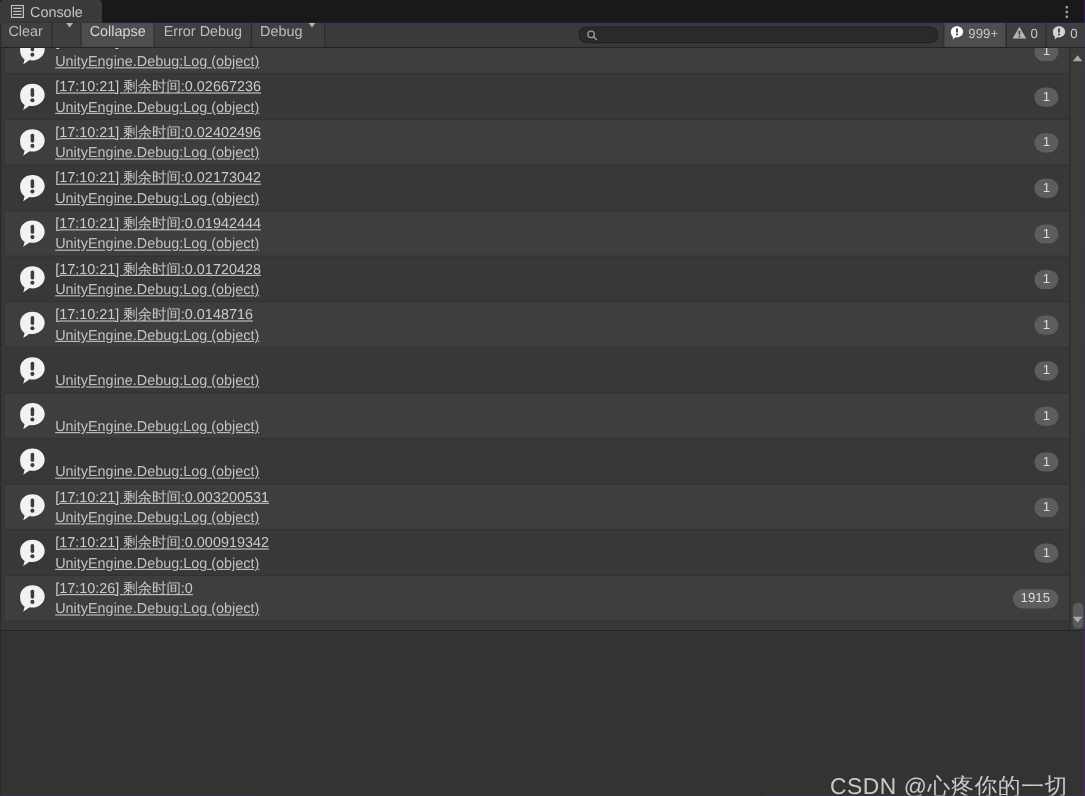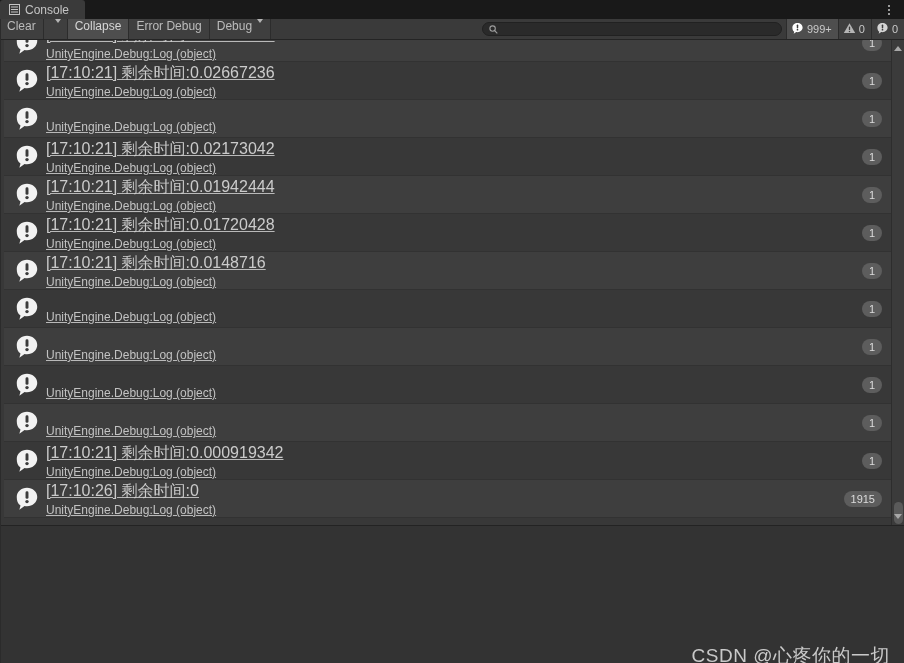--- a/index.html
+++ b/index.html
@@ -184,21 +184,21 @@
     position: relative;
   }
   .rowtext {
     flex: 1;
     min-width: 0;
     line-height: 1.45;
     padding-top: 1px;
   }
   .line1 {
     color: #cbcbcb;
-    font-size: 16px;
+    font-size: 12px;
     white-space: nowrap;
   }
   .line2 {
     color: #c2c2c2;
     font-size: 12px;
     white-space: nowrap;
   }
   .badge {
     position: absolute;
     right: 22px;
@@ -395,93 +395,93 @@
             </svg></span>
           <span class="rowtext"><span class="line1">[17:10:21] 剩余时间:0.02667236</span><br><span class="line2">UnityEngine.Debug:Log (object)</span></span>
           <span class="badge">1</span>
         </div>
         <div class="row even">
           <span class="ico"><svg width="26" height="26" viewBox="0 0 16 16" xmlns="http://www.w3.org/2000/svg">
               <path d="M8 1.1c3.5 0 6.3 2.5 6.3 5.7 0 3.1-2.8 5.7-6.3 5.7-.5 0-1-.05-1.5-.15L3.3 14.6l.7-2.6C2.3 11 1.7 9.1 1.7 6.8 1.7 3.6 4.5 1.1 8 1.1z" fill="#f2f2f2"></path>
               <rect x="7.1" y="3.3" width="1.8" height="4.6" rx="0.85" fill="#3b3b3b"></rect>
               <circle cx="8" cy="9.6" r="1.05" fill="#3b3b3b"></circle>
             </svg></span>
+          <span class="rowtext"><span class="line1">[17:10:21] 剩余时间:0.02402496</span><br><span class="line2">UnityEngine.Debug:Log (object)</span></span>
+          <span class="badge">1</span>
+        </div>
+        <div class="row odd">
+          <span class="ico"><svg width="26" height="26" viewBox="0 0 16 16" xmlns="http://www.w3.org/2000/svg">
+              <path d="M8 1.1c3.5 0 6.3 2.5 6.3 5.7 0 3.1-2.8 5.7-6.3 5.7-.5 0-1-.05-1.5-.15L3.3 14.6l.7-2.6C2.3 11 1.7 9.1 1.7 6.8 1.7 3.6 4.5 1.1 8 1.1z" fill="#f2f2f2"></path>
+              <rect x="7.1" y="3.3" width="1.8" height="4.6" rx="0.85" fill="#3b3b3b"></rect>
+              <circle cx="8" cy="9.6" r="1.05" fill="#3b3b3b"></circle>
+            </svg></span>
+          <span class="rowtext"><span class="line1">[17:10:21] 剩余时间:0.02173042</span><br><span class="line2">UnityEngine.Debug:Log (object)</span></span>
+          <span class="badge">1</span>
+        </div>
+        <div class="row even">
+          <span class="ico"><svg width="26" height="26" viewBox="0 0 16 16" xmlns="http://www.w3.org/2000/svg">
+              <path d="M8 1.1c3.5 0 6.3 2.5 6.3 5.7 0 3.1-2.8 5.7-6.3 5.7-.5 0-1-.05-1.5-.15L3.3 14.6l.7-2.6C2.3 11 1.7 9.1 1.7 6.8 1.7 3.6 4.5 1.1 8 1.1z" fill="#f2f2f2"></path>
+              <rect x="7.1" y="3.3" width="1.8" height="4.6" rx="0.85" fill="#3b3b3b"></rect>
+              <circle cx="8" cy="9.6" r="1.05" fill="#3b3b3b"></circle>
+            </svg></span>
+          <span class="rowtext"><span class="line1">[17:10:21] 剩余时间:0.01942444</span><br><span class="line2">UnityEngine.Debug:Log (object)</span></span>
+          <span class="badge">1</span>
+        </div>
+        <div class="row odd">
+          <span class="ico"><svg width="26" height="26" viewBox="0 0 16 16" xmlns="http://www.w3.org/2000/svg">
+              <path d="M8 1.1c3.5 0 6.3 2.5 6.3 5.7 0 3.1-2.8 5.7-6.3 5.7-.5 0-1-.05-1.5-.15L3.3 14.6l.7-2.6C2.3 11 1.7 9.1 1.7 6.8 1.7 3.6 4.5 1.1 8 1.1z" fill="#f2f2f2"></path>
+              <rect x="7.1" y="3.3" width="1.8" height="4.6" rx="0.85" fill="#3b3b3b"></rect>
+              <circle cx="8" cy="9.6" r="1.05" fill="#3b3b3b"></circle>
+            </svg></span>
+          <span class="rowtext"><span class="line1">[17:10:21] 剩余时间:0.01720428</span><br><span class="line2">UnityEngine.Debug:Log (object)</span></span>
+          <span class="badge">1</span>
+        </div>
+        <div class="row even">
+          <span class="ico"><svg width="26" height="26" viewBox="0 0 16 16" xmlns="http://www.w3.org/2000/svg">
+              <path d="M8 1.1c3.5 0 6.3 2.5 6.3 5.7 0 3.1-2.8 5.7-6.3 5.7-.5 0-1-.05-1.5-.15L3.3 14.6l.7-2.6C2.3 11 1.7 9.1 1.7 6.8 1.7 3.6 4.5 1.1 8 1.1z" fill="#f2f2f2"></path>
+              <rect x="7.1" y="3.3" width="1.8" height="4.6" rx="0.85" fill="#3b3b3b"></rect>
+              <circle cx="8" cy="9.6" r="1.05" fill="#3b3b3b"></circle>
+            </svg></span>
+          <span class="rowtext"><span class="line1">[17:10:21] 剩余时间:0.0148716</span><br><span class="line2">UnityEngine.Debug:Log (object)</span></span>
+          <span class="badge">1</span>
+        </div>
+        <div class="row odd">
+          <span class="ico"><svg width="26" height="26" viewBox="0 0 16 16" xmlns="http://www.w3.org/2000/svg">
+              <path d="M8 1.1c3.5 0 6.3 2.5 6.3 5.7 0 3.1-2.8 5.7-6.3 5.7-.5 0-1-.05-1.5-.15L3.3 14.6l.7-2.6C2.3 11 1.7 9.1 1.7 6.8 1.7 3.6 4.5 1.1 8 1.1z" fill="#f2f2f2"></path>
+              <rect x="7.1" y="3.3" width="1.8" height="4.6" rx="0.85" fill="#3b3b3b"></rect>
+              <circle cx="8" cy="9.6" r="1.05" fill="#3b3b3b"></circle>
+            </svg></span>
           <span class="rowtext"><br><span class="line2">UnityEngine.Debug:Log (object)</span></span>
           <span class="badge">1</span>
         </div>
+        <div class="row even">
+          <span class="ico"><svg width="26" height="26" viewBox="0 0 16 16" xmlns="http://www.w3.org/2000/svg">
+              <path d="M8 1.1c3.5 0 6.3 2.5 6.3 5.7 0 3.1-2.8 5.7-6.3 5.7-.5 0-1-.05-1.5-.15L3.3 14.6l.7-2.6C2.3 11 1.7 9.1 1.7 6.8 1.7 3.6 4.5 1.1 8 1.1z" fill="#f2f2f2"></path>
+              <rect x="7.1" y="3.3" width="1.8" height="4.6" rx="0.85" fill="#3b3b3b"></rect>
+              <circle cx="8" cy="9.6" r="1.05" fill="#3b3b3b"></circle>
+            </svg></span>
+          <span class="rowtext"><br><span class="line2">UnityEngine.Debug:Log (object)</span></span>
+          <span class="badge">1</span>
+        </div>
         <div class="row odd">
           <span class="ico"><svg width="26" height="26" viewBox="0 0 16 16" xmlns="http://www.w3.org/2000/svg">
               <path d="M8 1.1c3.5 0 6.3 2.5 6.3 5.7 0 3.1-2.8 5.7-6.3 5.7-.5 0-1-.05-1.5-.15L3.3 14.6l.7-2.6C2.3 11 1.7 9.1 1.7 6.8 1.7 3.6 4.5 1.1 8 1.1z" fill="#f2f2f2"></path>
               <rect x="7.1" y="3.3" width="1.8" height="4.6" rx="0.85" fill="#3b3b3b"></rect>
               <circle cx="8" cy="9.6" r="1.05" fill="#3b3b3b"></circle>
             </svg></span>
-          <span class="rowtext"><span class="line1">[17:10:21] 剩余时间:0.02173042</span><br><span class="line2">UnityEngine.Debug:Log (object)</span></span>
-          <span class="badge">1</span>
-        </div>
-        <div class="row even">
-          <span class="ico"><svg width="26" height="26" viewBox="0 0 16 16" xmlns="http://www.w3.org/2000/svg">
-              <path d="M8 1.1c3.5 0 6.3 2.5 6.3 5.7 0 3.1-2.8 5.7-6.3 5.7-.5 0-1-.05-1.5-.15L3.3 14.6l.7-2.6C2.3 11 1.7 9.1 1.7 6.8 1.7 3.6 4.5 1.1 8 1.1z" fill="#f2f2f2"></path>
-              <rect x="7.1" y="3.3" width="1.8" height="4.6" rx="0.85" fill="#3b3b3b"></rect>
-              <circle cx="8" cy="9.6" r="1.05" fill="#3b3b3b"></circle>
-            </svg></span>
-          <span class="rowtext"><span class="line1">[17:10:21] 剩余时间:0.01942444</span><br><span class="line2">UnityEngine.Debug:Log (object)</span></span>
-          <span class="badge">1</span>
-        </div>
-        <div class="row odd">
-          <span class="ico"><svg width="26" height="26" viewBox="0 0 16 16" xmlns="http://www.w3.org/2000/svg">
-              <path d="M8 1.1c3.5 0 6.3 2.5 6.3 5.7 0 3.1-2.8 5.7-6.3 5.7-.5 0-1-.05-1.5-.15L3.3 14.6l.7-2.6C2.3 11 1.7 9.1 1.7 6.8 1.7 3.6 4.5 1.1 8 1.1z" fill="#f2f2f2"></path>
-              <rect x="7.1" y="3.3" width="1.8" height="4.6" rx="0.85" fill="#3b3b3b"></rect>
-              <circle cx="8" cy="9.6" r="1.05" fill="#3b3b3b"></circle>
-            </svg></span>
-          <span class="rowtext"><span class="line1">[17:10:21] 剩余时间:0.01720428</span><br><span class="line2">UnityEngine.Debug:Log (object)</span></span>
-          <span class="badge">1</span>
-        </div>
-        <div class="row even">
-          <span class="ico"><svg width="26" height="26" viewBox="0 0 16 16" xmlns="http://www.w3.org/2000/svg">
-              <path d="M8 1.1c3.5 0 6.3 2.5 6.3 5.7 0 3.1-2.8 5.7-6.3 5.7-.5 0-1-.05-1.5-.15L3.3 14.6l.7-2.6C2.3 11 1.7 9.1 1.7 6.8 1.7 3.6 4.5 1.1 8 1.1z" fill="#f2f2f2"></path>
-              <rect x="7.1" y="3.3" width="1.8" height="4.6" rx="0.85" fill="#3b3b3b"></rect>
-              <circle cx="8" cy="9.6" r="1.05" fill="#3b3b3b"></circle>
-            </svg></span>
-          <span class="rowtext"><span class="line1">[17:10:21] 剩余时间:0.0148716</span><br><span class="line2">UnityEngine.Debug:Log (object)</span></span>
-          <span class="badge">1</span>
-        </div>
-        <div class="row odd">
-          <span class="ico"><svg width="26" height="26" viewBox="0 0 16 16" xmlns="http://www.w3.org/2000/svg">
-              <path d="M8 1.1c3.5 0 6.3 2.5 6.3 5.7 0 3.1-2.8 5.7-6.3 5.7-.5 0-1-.05-1.5-.15L3.3 14.6l.7-2.6C2.3 11 1.7 9.1 1.7 6.8 1.7 3.6 4.5 1.1 8 1.1z" fill="#f2f2f2"></path>
-              <rect x="7.1" y="3.3" width="1.8" height="4.6" rx="0.85" fill="#3b3b3b"></rect>
-              <circle cx="8" cy="9.6" r="1.05" fill="#3b3b3b"></circle>
-            </svg></span>
           <span class="rowtext"><br><span class="line2">UnityEngine.Debug:Log (object)</span></span>
           <span class="badge">1</span>
         </div>
         <div class="row even">
           <span class="ico"><svg width="26" height="26" viewBox="0 0 16 16" xmlns="http://www.w3.org/2000/svg">
               <path d="M8 1.1c3.5 0 6.3 2.5 6.3 5.7 0 3.1-2.8 5.7-6.3 5.7-.5 0-1-.05-1.5-.15L3.3 14.6l.7-2.6C2.3 11 1.7 9.1 1.7 6.8 1.7 3.6 4.5 1.1 8 1.1z" fill="#f2f2f2"></path>
               <rect x="7.1" y="3.3" width="1.8" height="4.6" rx="0.85" fill="#3b3b3b"></rect>
               <circle cx="8" cy="9.6" r="1.05" fill="#3b3b3b"></circle>
             </svg></span>
-          <span class="rowtext"><br><span class="line2">UnityEngine.Debug:Log (object)</span></span>
-          <span class="badge">1</span>
-        </div>
-        <div class="row odd">
-          <span class="ico"><svg width="26" height="26" viewBox="0 0 16 16" xmlns="http://www.w3.org/2000/svg">
-              <path d="M8 1.1c3.5 0 6.3 2.5 6.3 5.7 0 3.1-2.8 5.7-6.3 5.7-.5 0-1-.05-1.5-.15L3.3 14.6l.7-2.6C2.3 11 1.7 9.1 1.7 6.8 1.7 3.6 4.5 1.1 8 1.1z" fill="#f2f2f2"></path>
-              <rect x="7.1" y="3.3" width="1.8" height="4.6" rx="0.85" fill="#3b3b3b"></rect>
-              <circle cx="8" cy="9.6" r="1.05" fill="#3b3b3b"></circle>
-            </svg></span>
-          <span class="rowtext"><br><span class="line2">UnityEngine.Debug:Log (object)</span></span>
-          <span class="badge">1</span>
-        </div>
-        <div class="row even">
-          <span class="ico"><svg width="26" height="26" viewBox="0 0 16 16" xmlns="http://www.w3.org/2000/svg">
-              <path d="M8 1.1c3.5 0 6.3 2.5 6.3 5.7 0 3.1-2.8 5.7-6.3 5.7-.5 0-1-.05-1.5-.15L3.3 14.6l.7-2.6C2.3 11 1.7 9.1 1.7 6.8 1.7 3.6 4.5 1.1 8 1.1z" fill="#f2f2f2"></path>
-              <rect x="7.1" y="3.3" width="1.8" height="4.6" rx="0.85" fill="#3b3b3b"></rect>
-              <circle cx="8" cy="9.6" r="1.05" fill="#3b3b3b"></circle>
-            </svg></span>
-          <span class="rowtext"><br><span class="line2">UnityEngine.Debug:Log (object)</span></span>
+          <span class="rowtext"><span class="line1">[17:10:21] 剩余时间:0.003200531</span><br><span class="line2">UnityEngine.Debug:Log (object)</span></span>
           <span class="badge">1</span>
         </div>
         <div class="row odd">
           <span class="ico"><svg width="26" height="26" viewBox="0 0 16 16" xmlns="http://www.w3.org/2000/svg">
               <path d="M8 1.1c3.5 0 6.3 2.5 6.3 5.7 0 3.1-2.8 5.7-6.3 5.7-.5 0-1-.05-1.5-.15L3.3 14.6l.7-2.6C2.3 11 1.7 9.1 1.7 6.8 1.7 3.6 4.5 1.1 8 1.1z" fill="#f2f2f2"></path>
               <rect x="7.1" y="3.3" width="1.8" height="4.6" rx="0.85" fill="#3b3b3b"></rect>
               <circle cx="8" cy="9.6" r="1.05" fill="#3b3b3b"></circle>
             </svg></span>
           <span class="rowtext"><span class="line1">[17:10:21] 剩余时间:0.000919342</span><br><span class="line2">UnityEngine.Debug:Log (object)</span></span>
           <span class="badge">1</span>

